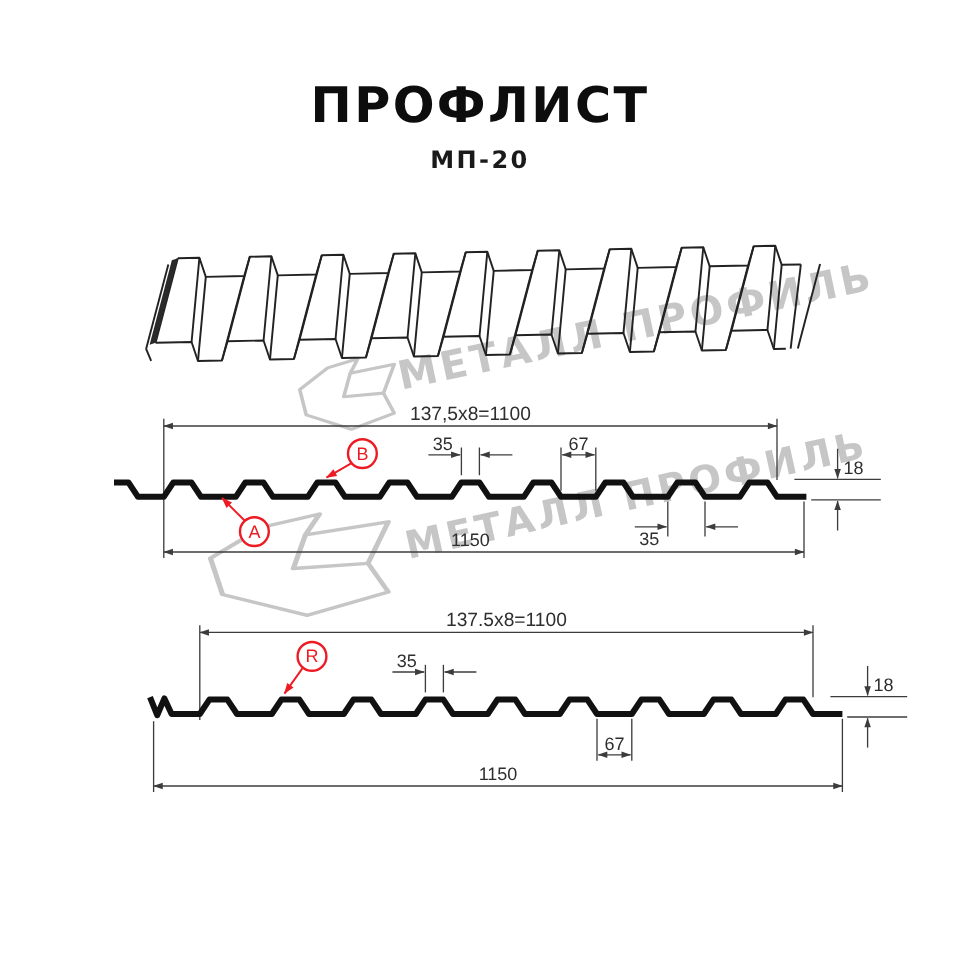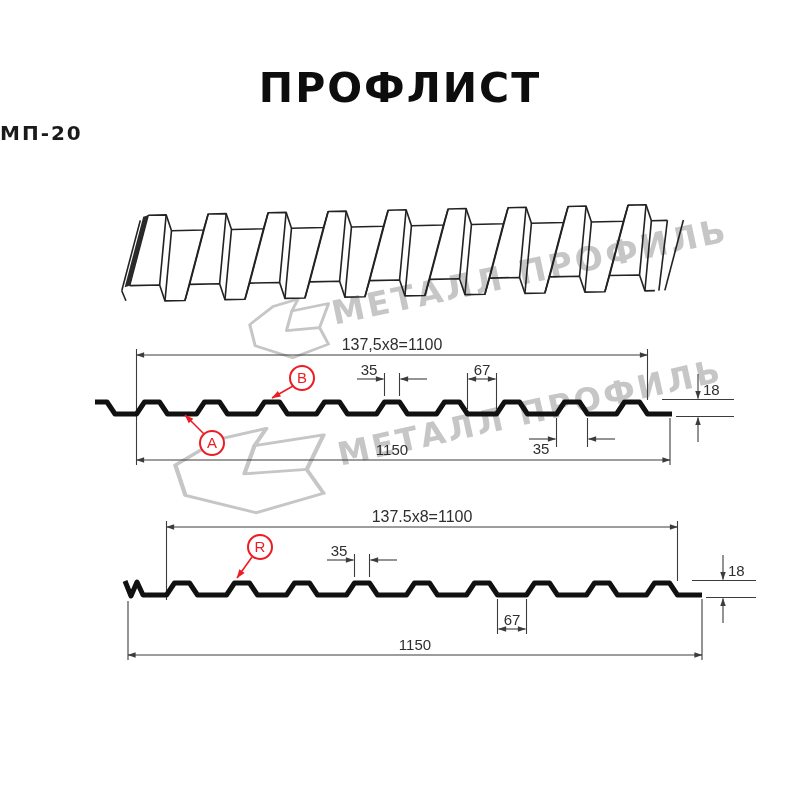--- a/index.html
+++ b/index.html
@@ -1,21 +1,21 @@
 <!DOCTYPE html>
 <html><head>
 <meta charset="utf-8">
 <style>
   html,body{margin:0;padding:0;background:#fff;}
   #stage{position:relative;width:800px;height:800px;background:#ffffff;overflow:hidden;
          font-family:"Liberation Sans",sans-serif;}
   .title{position:absolute;top:64px;left:0;width:800px;text-align:center;
          font-family:"DejaVu Sans",sans-serif;font-weight:bold;font-size:41px;
          letter-spacing:2px;color:#0d0d0d;}
-  .subtitle{position:absolute;top:121px;left:0;width:800px;text-align:left;
+  .subtitle{position:absolute;top:121px;left:0;width:800px;text-align:center;
          font-family:"DejaVu Sans",sans-serif;font-weight:600;font-size:20px;
          letter-spacing:2px;color:#1a1a1a;}
   .footer{position:absolute;top:702px;left:0;width:800px;text-align:center;
          font-family:"DejaVu Sans",sans-serif;font-size:18px;letter-spacing:1px;
          color:#3f3f3f;}
   .wm-text{position:absolute;color:#c6c6c6;font-family:"DejaVu Sans",sans-serif;
          font-weight:bold;white-space:nowrap;z-index:1;}
   .wm-logo{position:absolute;z-index:1;}
   .layer{position:absolute;z-index:2;}
   svg text{font-family:"Liberation Sans",sans-serif;fill:#2e2e2e;}

